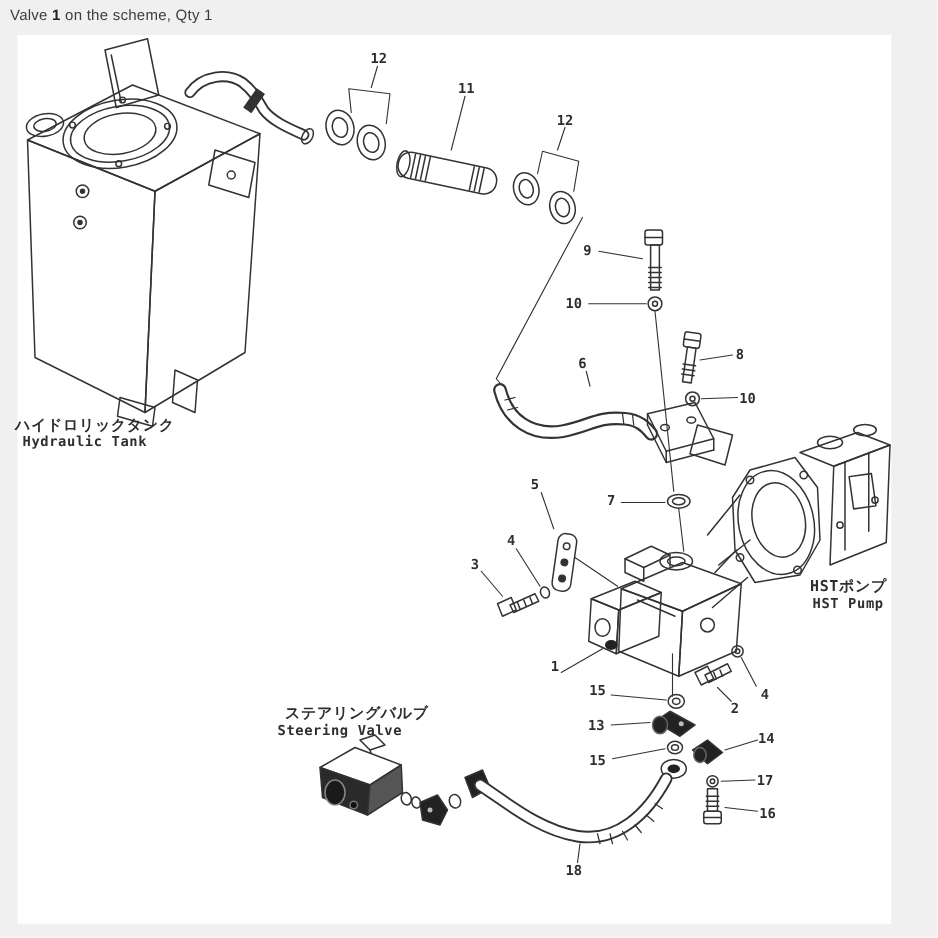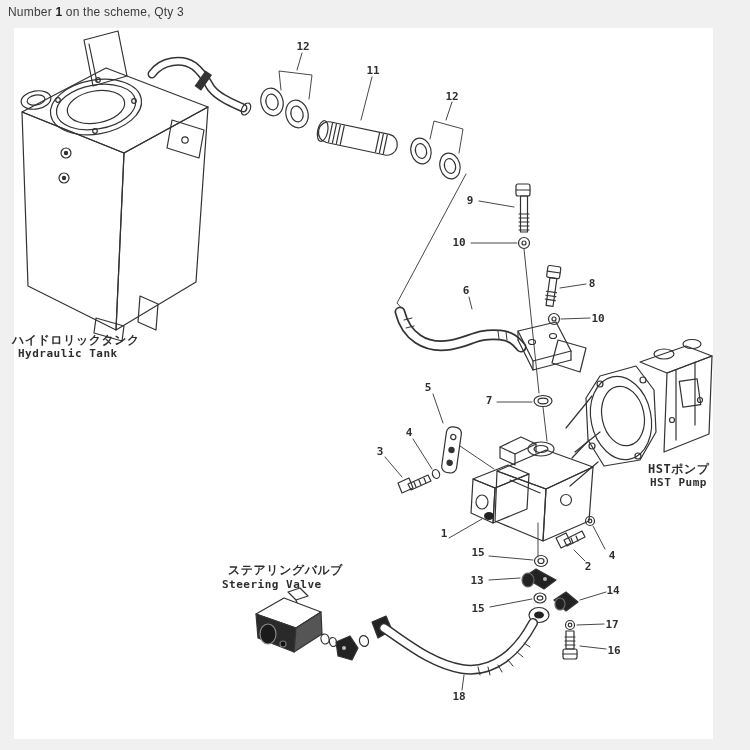--- a/index.html
+++ b/index.html
@@ -20,21 +20,21 @@
     font-family:"DejaVu Sans Mono", monospace;
     fill:#2e2e2e;
   }
   .callout{font-size:11px;font-weight:bold;}
   .complabel-jp{font-size:12px;font-weight:bold;letter-spacing:.5px;}
   .complabel-en{font-size:11px;font-weight:bold;letter-spacing:.5px;}
 </style>
 </head>
 <body>
 
-<div class="header"><span>Number </span><b>1</b><span> on the scheme, Qty 3</span></div>
+<div class="header"><span>Valve </span><b>1</b><span> on the scheme, Qty 1</span></div>
 
 <div class="canvas-wrap">
 <svg width="750" height="750" viewBox="0 0 750 750">
 
   <rect x="14" y="28" width="699" height="711" fill="#ffffff"></rect>
 
   <g stroke="#333" stroke-width="1.2" fill="none" stroke-linejoin="round" stroke-linecap="round">
 
     <g>
 

